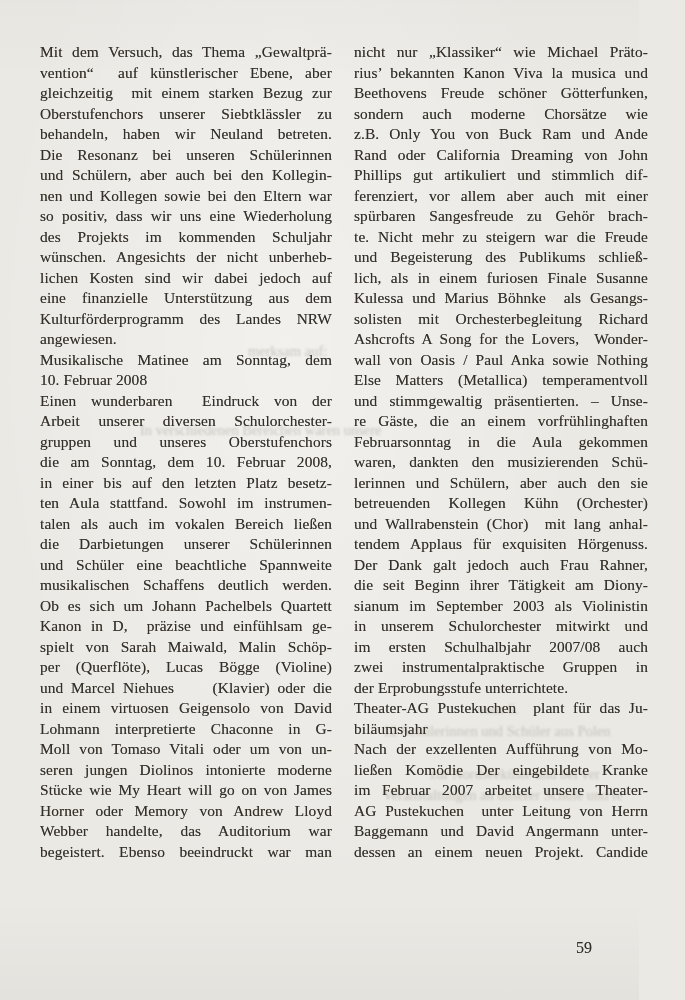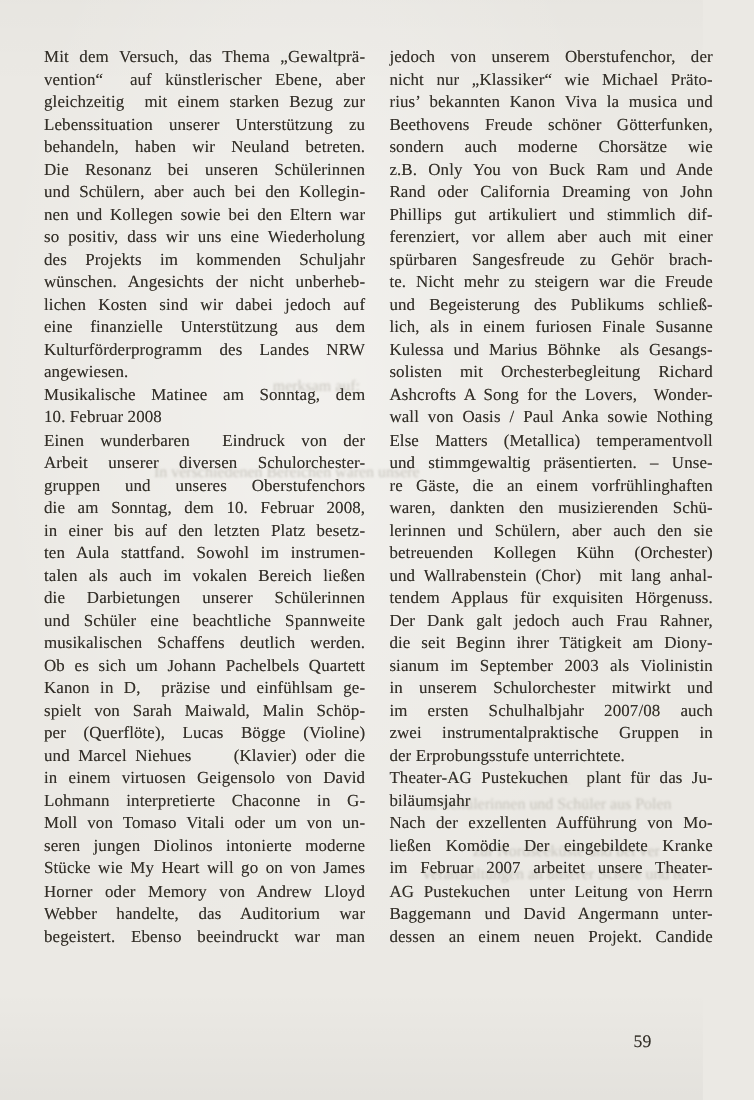--- a/index.html
+++ b/index.html
@@ -73,21 +73,21 @@
       <div class="ghost" style="left: 383px; top: 721px;">12  Schülerinnen und Schüler aus Polen</div>
       <div class="ghost" style="left: 430px; top: 764px;">zur Nordseeküste und bei ver</div>
       <div class="ghost" style="left: 383px; top: 785px;">Veranstaltungen an unserer Schule und te</div>
     </div>
 
   <div class="col col-left">
       <div class="block body">
         <div class="line">Mit dem Versuch, das Thema „Gewaltprä-</div>
         <div class="line">vention“&nbsp; auf künstlerischer Ebene, aber</div>
         <div class="line">gleichzeitig&nbsp; mit einem starken Bezug zur</div>
-        <div class="line">Lebenssituation unserer Unterstützung zu</div>
+        <div class="line">Oberstufenchors unserer Siebtklässler zu</div>
         <div class="line">behandeln, haben wir Neuland betreten.</div>
         <div class="line">Die Resonanz bei unseren Schülerinnen</div>
         <div class="line">und Schülern, aber auch bei den Kollegin-</div>
         <div class="line">nen und Kollegen sowie bei den Eltern war</div>
         <div class="line">so positiv, dass wir uns eine Wiederholung</div>
         <div class="line">des Projekts im kommenden Schuljahr</div>
         <div class="line">wünschen. Angesichts der nicht unberheb-</div>
         <div class="line">lichen Kosten sind wir dabei jedoch auf</div>
         <div class="line">eine finanzielle Unterstützung aus dem</div>
         <div class="line">Kulturförderprogramm des Landes NRW</div>
@@ -119,40 +119,40 @@
         <div class="line">seren jungen Diolinos intonierte moderne</div>
         <div class="line">Stücke wie My Heart will go on von James</div>
         <div class="line">Horner oder Memory von Andrew Lloyd</div>
         <div class="line">Webber handelte, das Auditorium war</div>
         <div class="line">begeistert. Ebenso beeindruckt war man</div>
       </div>
     </div>
 
   <div class="col col-right">
       <div class="block body">
-        <div class="line">jedoch von unserem Oberstufenchor, der</div>
         <div class="line">nicht nur „Klassiker“ wie Michael Präto-</div>
         <div class="line">rius’ bekannten Kanon Viva la musica und</div>
         <div class="line">Beethovens Freude schöner Götterfunken,</div>
         <div class="line">sondern auch moderne Chorsätze wie</div>
         <div class="line">z.B. Only You von Buck Ram und Ande</div>
         <div class="line">Rand oder California Dreaming von John</div>
         <div class="line">Phillips gut artikuliert und stimmlich dif-</div>
         <div class="line">ferenziert, vor allem aber auch mit einer</div>
         <div class="line">spürbaren Sangesfreude zu Gehör brach-</div>
         <div class="line">te. Nicht mehr zu steigern war die Freude</div>
         <div class="line">und Begeisterung des Publikums schließ-</div>
         <div class="line">lich, als in einem furiosen Finale Susanne</div>
         <div class="line">Kulessa und Marius Böhnke&nbsp; als Gesangs-</div>
         <div class="line">solisten mit Orchesterbegleitung Richard</div>
         <div class="line">Ashcrofts A Song for the Lovers,&nbsp; Wonder-</div>
         <div class="line">wall von Oasis / Paul Anka sowie Nothing</div>
         <div class="line">Else Matters (Metallica) temperamentvoll</div>
         <div class="line">und stimmgewaltig präsentierten. – Unse-</div>
         <div class="line">re Gäste, die an einem vorfrühlinghaften</div>
+        <div class="line">Februarsonntag in die Aula gekommen</div>
         <div class="line">waren, dankten den musizierenden Schü-</div>
         <div class="line">lerinnen und Schülern, aber auch den sie</div>
         <div class="line">betreuenden Kollegen Kühn (Orchester)</div>
         <div class="line">und Wallrabenstein (Chor)&nbsp; mit lang anhal-</div>
         <div class="line">tendem Applaus für exquisiten Hörgenuss.</div>
         <div class="line">Der Dank galt jedoch auch Frau Rahner,</div>
         <div class="line">die seit Beginn ihrer Tätigkeit am Diony-</div>
         <div class="line">sianum im September 2003 als Violinistin</div>
         <div class="line">in unserem Schulorchester mitwirkt und</div>
         <div class="line">im ersten Schulhalbjahr 2007/08 auch</div>

